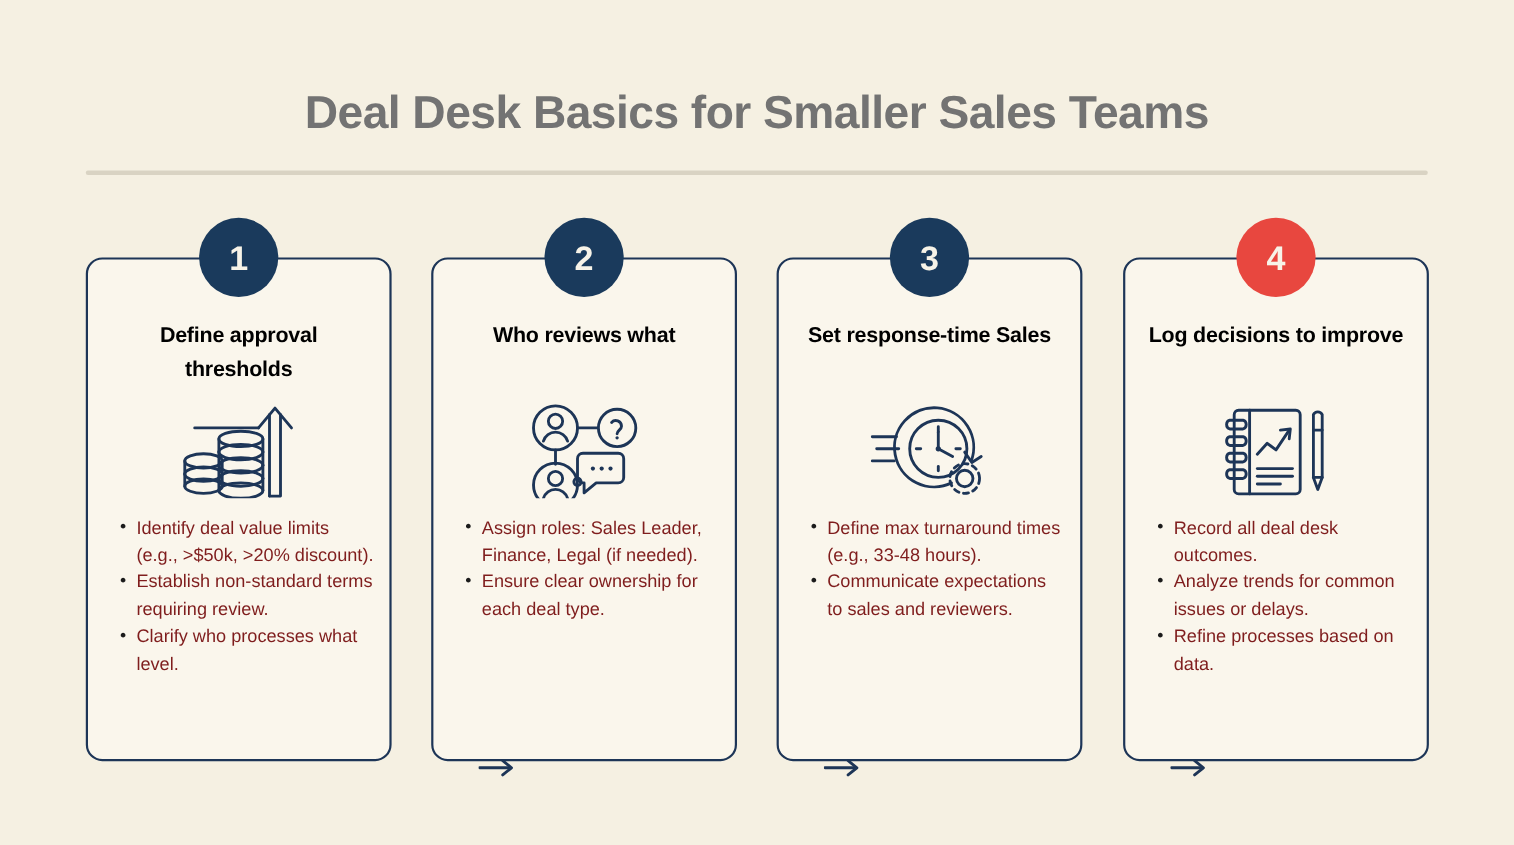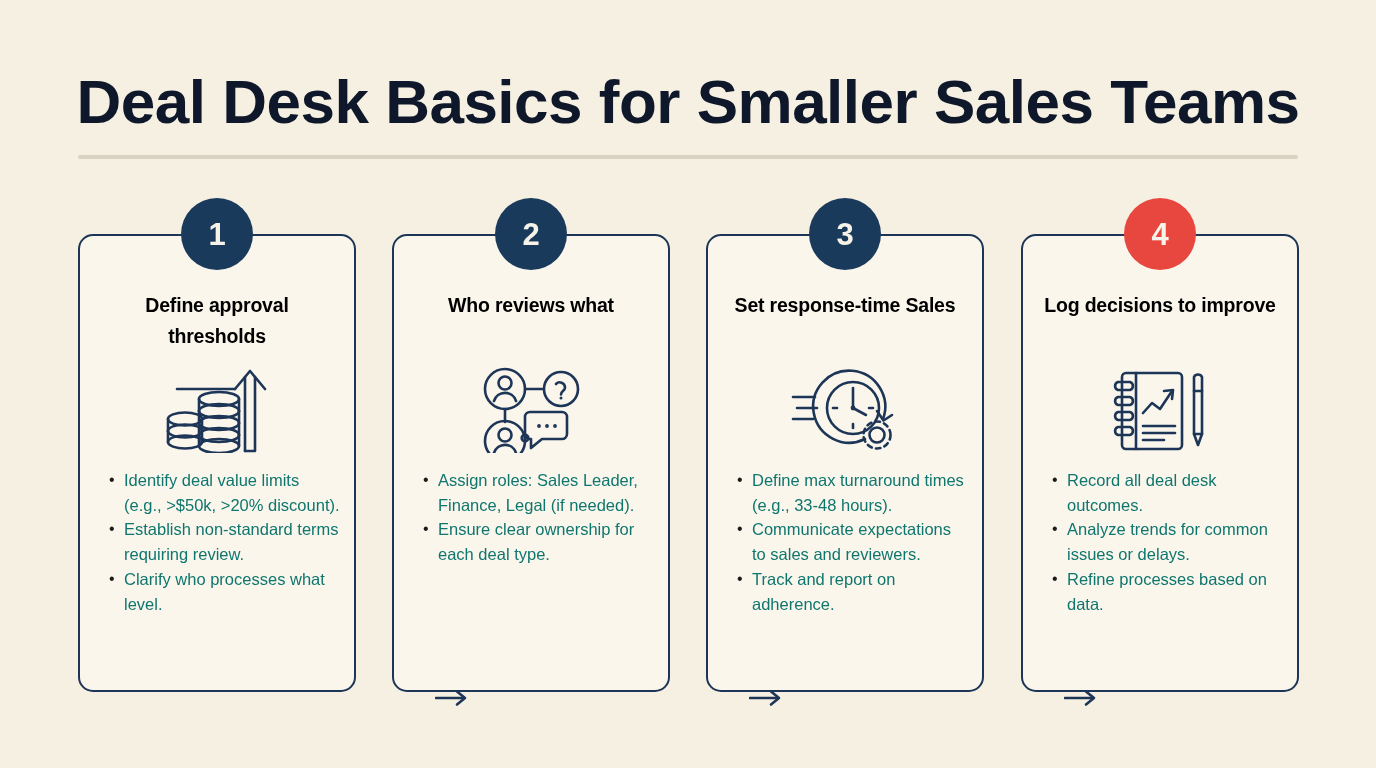--- a/index.html
+++ b/index.html
@@ -20,24 +20,24 @@
     inset: 0;
   }
 
   
   .title {
     position: absolute;
     left: 0;
     top: 72px;
     width: 1376px;
     text-align: center;
-    font-size: 62px;
+    font-size: 42px;
     font-weight: bold;
     letter-spacing: -0.5px;
-    color: #0f172a;
+    color: #737373;
     line-height: 60px;
     white-space: nowrap;
   }
   .title-divider {
     position: absolute;
     left: 78px;
     top: 155px;
     width: 1220px;
     height: 4px;
     border-radius: 2px;
@@ -117,21 +117,21 @@
 
   
   .bullets {
     position: absolute;
     top: 232px;
     left: 22px;
     right: 14px;
     margin: 0;
     padding: 0 0 0 22px;
     list-style: none;
-    color: #0f766e;
+    color: #7f1d1d;
     font-size: 16.5px;
     line-height: 24.7px;
   }
   .bullets li {
     position: relative;
     margin: 0 0 0 0;
     padding: 0;
   }
   .bullets li::before {
     content: "\2022";
@@ -270,21 +270,20 @@
           <path d="M62 41 L75 48"></path>
           <circle cx="62" cy="41" r="2.4" fill="#1d3557" stroke="none"></circle>
 
           <circle cx="86" cy="68" r="7.5"></circle>
           <circle cx="86" cy="68" r="13.5" stroke-dasharray="4.6 4.2"></circle>
         </svg>
       </div>
       <ul class="bullets">
         <li>Define max turnaround times (e.g., 33-48 hours).</li>
         <li>Communicate expectations to sales and reviewers.</li>
-        <li>Track and report on adherence.</li>
       </ul>
     </div>
 
     <div class="card c4">
       <div class="badge accent">
         <span>4</span>
       </div>
       <div class="card-heading">Log decisions to improve</div>
       <div class="card-icon">
         <svg width="104" height="86" viewBox="0 0 104 86" fill="none" stroke="#1d3557" stroke-width="2.6" stroke-linecap="round" stroke-linejoin="round">

